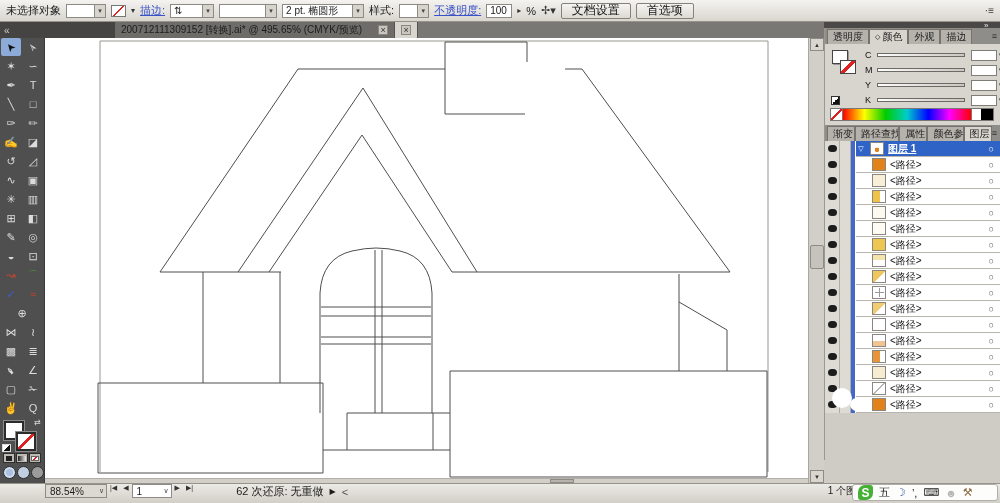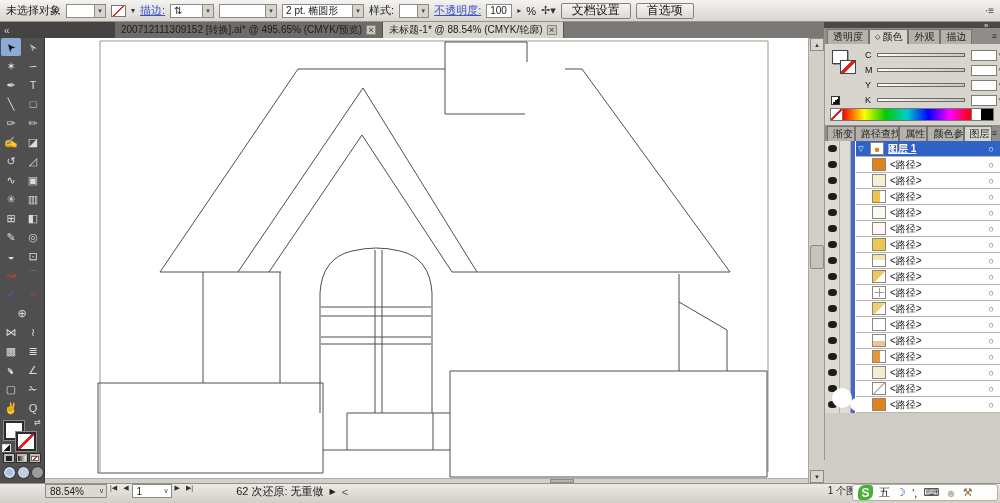--- a/index.html
+++ b/index.html
@@ -22,21 +22,21 @@
     linear-gradient(135deg, transparent 44%, #d22 44%, #d22 56%, transparent 56%), #fff; }
   .numbox { background:#fff; border:1px solid #8d8a84; width:26px; height:14px; font-size:10px;
     display:inline-flex; align-items:center; padding-left:3px; }
   .spin { font-size:8px; color:#333; }
   .menu-marks { margin-left:auto; color:#3c3b39; font-size:10px; }
 
   
   #tab-bar { position:absolute; left:0; top:22px; width:830px; height:16px; background:#7a7874; display:flex; }
   #tabbar-left { width:115px; height:16px; background:#454442; color:#cfcfcf; font-size:10px;
     display:flex; align-items:center; padding-left:4px; }
-  .doc-tab { height:16px; display:flex; align-items:center; gap:4px; padding:0 6px; font-size:10px;
+  .doc-tab { height:16px; display:flex; align-items:center; gap:16px; padding:0 6px; font-size:10px;
     background:#6e6c68; color:#1c1c1c; border-right:1px solid #55534f; white-space:nowrap; overflow:hidden; }
   .doc-tab.active { background:#d8d5cf; }
   .doc-tab .close { font-size:9px; border:1px solid #8a8781; background:#c9c6c0; width:10px; height:10px;
     line-height:8px; text-align:center; color:#333; }
   #dock-top-strip { position:absolute; left:824px; top:22px; width:176px; height:6px; background:#4a4948; }
   #dock-arrows { position:absolute; left:984px; top:21px; color:#e8e8e8; font-size:8px; }
 
   
   #toolbar { position:absolute; left:0; top:38px; width:45px; height:445px; background:#4f4f4f;
     border-right:1px solid #39393a; }
@@ -197,21 +197,20 @@
   <div id="tab-bar">
     <div id="tabbar-left">
         <span>«</span>
       </div>
     <div id="doc-tabs" style="display:flex">
         <div class="doc-tab">
           <span>200712111309152 [转换].ai* @ 495.65% (CMYK/预览)</span>
           <span class="close">×</span>
         </div>
         <div class="doc-tab active">
-          <span>未标题-1* @ 88.54% (CMYK/轮廓)</span>
           <span class="close">×</span>
         </div>
       </div>
   </div>
   <div id="dock-top-strip"></div>
   <div id="dock-arrows">»</div>
 
   <div id="toolbar">
     <div id="toolbar-tools">
         <div class="tool-row">

